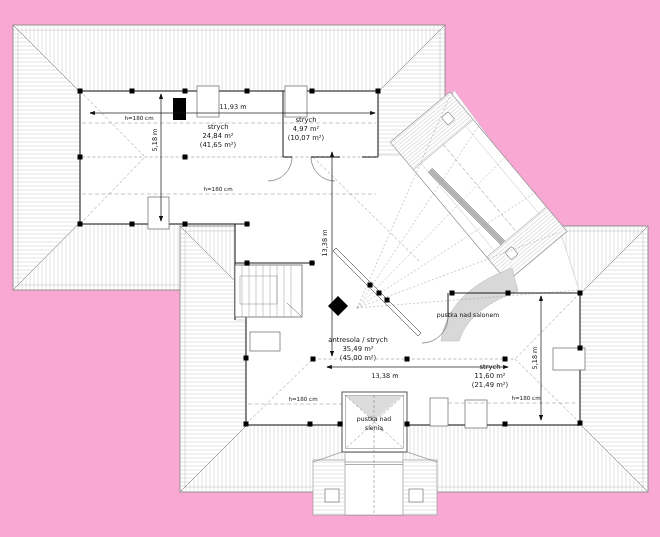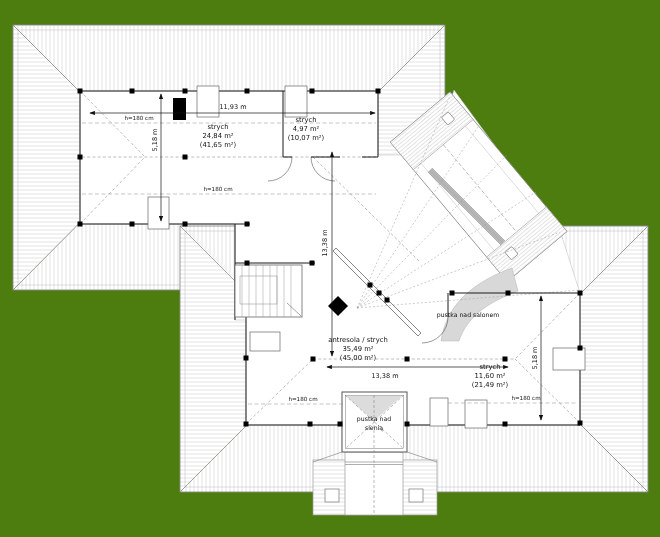--- a/index.html
+++ b/index.html
@@ -1,16 +1,16 @@
 <!DOCTYPE html>
 <html><head>
 <meta charset="utf-8">
 <style>
   html,body{margin:0;padding:0;background:#ffffff;}
-  .stage{position:relative;width:660px;height:537px;background:#4d7c0f;overflow:hidden;
+  .stage{position:relative;width:660px;height:537px;background:#f9a8d4;overflow:hidden;
          font-family:"DejaVu Sans", sans-serif;}
   svg{display:block}
   text{fill:#111;}
   .roomname{font-size:6.8px;}
   .dim{font-size:6.5px;}
   .hlab{font-size:5.6px;}
   .voidlab{font-size:6.2px;}
 </style>
 </head>
 <body>

